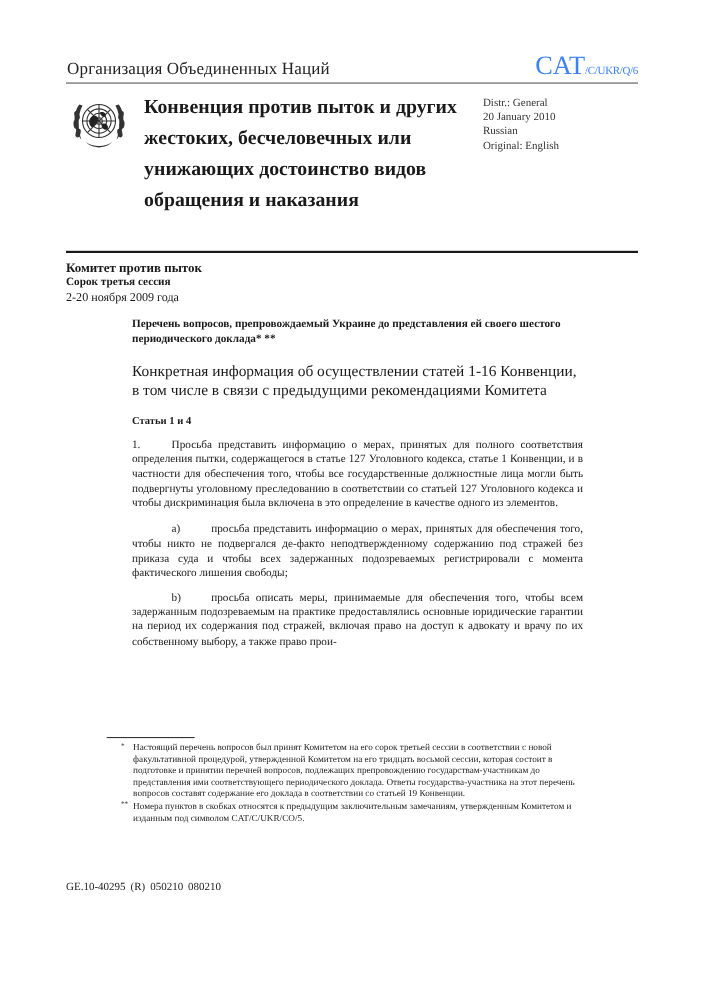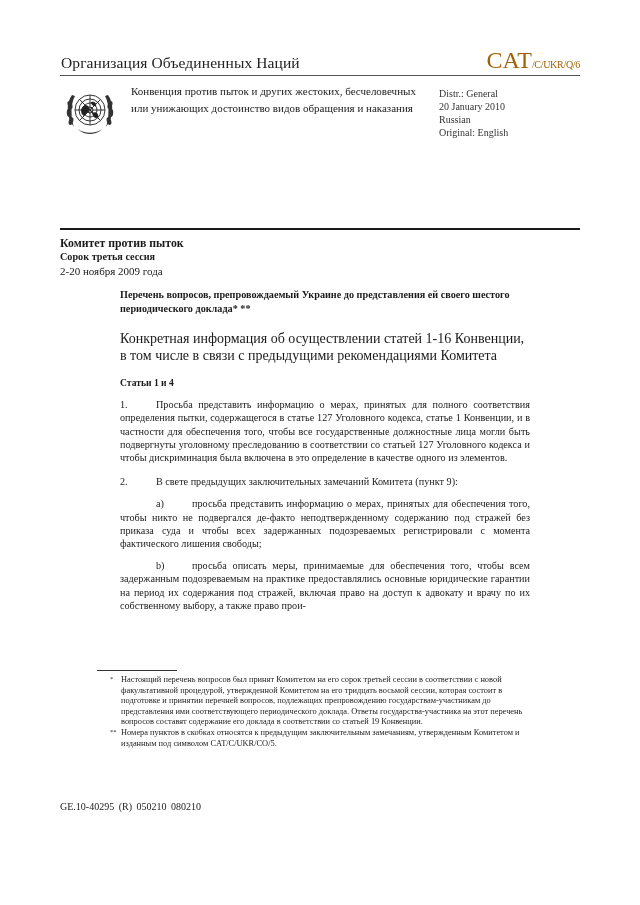--- a/index.html
+++ b/index.html
@@ -1,25 +1,25 @@
 <!DOCTYPE html>
 <html><head>
   <meta charset="utf-8">
   <style>
     html, body { margin: 0; padding: 0; background: #ffffff; }
     body { width: 640px; height: 905px; position: relative; overflow: hidden;
            font-family: "Liberation Serif", "DejaVu Serif", serif; color: #1a1a1a; }
     .abs { position: absolute; }
     .org-name { left: 61px; top: 54px; font-size: 15.5px; color: #222; letter-spacing: 0.1px; }
-    .symbol { right: 60px; top: 47px; color: #a16207; white-space: nowrap; text-align: center; }
+    .symbol { right: 60px; top: 47px; color: #3b82f6; white-space: nowrap; text-align: center; }
     .symbol .big { font-size: 24px; }
     .symbol .small { font-size: 10px; letter-spacing: -0.3px; }
     .rule-thin { left: 60px; width: 520px; top: 75px; height: 1px; background: #555; }
     .emblem { left: 62px; top: 83px; width: 56px; height: 56px; }
-    .conv-title { left: 131px; top: 83px; width: 300px; font-size: 11px; font-weight: normal; line-height: 17px; color: #1a1a1a; }
+    .conv-title { left: 131px; top: 83px; width: 300px; font-size: 18px; font-weight: bold; line-height: 28px; color: #1a1a1a; }
     .distr { left: 439px; top: 87px; font-size: 10px; line-height: 13px; color: #333; }
     .rule-thick { left: 60px; width: 520px; top: 228px; height: 2px; background: #1a1a1a; }
     .committee { left: 60px; top: 236px; font-size: 11.2px; line-height: 14px; }
     .committee .c1 { font-weight: bold; font-size: 11.8px; }
     .committee .c2 { font-weight: bold; font-size: 10.2px; }
     .committee .c3 { font-size: 11px; }
     .main { left: 120px; width: 410px; top: 288px; font-size: 10.2px; line-height: 13.2px; }
     .doc-title { font-weight: bold; font-size: 10.2px; line-height: 13.5px; margin: 0 0 15px 0; }
     .section-title { font-weight: normal; font-size: 14px; line-height: 17px; margin: 0 0 12px 0; }
     .article-head { font-weight: bold; font-size: 9.6px; margin: 0 0 9px 0; }
@@ -94,23 +94,20 @@
 
 <div class="abs main">
   <div class="doc-title">Перечень вопросов, препровождаемый Украине до представления ей своего шестого периодического доклада* **</div>
   <div class="section-title">Конкретная информация об осуществлении статей 1-16 Конвенции, в том числе в связи с предыдущими рекомендациями Комитета</div>
 
   <div class="article-head">Статьи 1 и 4</div>
   <p class="para">
     <span class="num">1.</span><span>Просьба представить информацию о мерах, принятых для полного соответствия определения пытки, содержащегося в статье 127 Уголовного кодекса, статье 1 Конвенции, и в частности для обеспечения того, чтобы все государственные должностные лица могли быть подвергнуты уголовному преследованию в соответствии со статьей 127 Уголовного кодекса и чтобы дискриминация была включена в это определение в качестве одного из элементов.</span>
   </p>
 
-  <p class="para" style="margin-bottom:9px;">
-    <span class="num">2.</span><span>В свете предыдущих заключительных замечаний Комитета (пункт 9):</span>
-  </p>
   <p class="subpara">
     <span class="lbl">a)</span><span>просьба представить информацию о мерах, принятых для обеспечения того, чтобы никто не подвергался де-факто неподтвержденному содержанию под стражей без приказа суда и чтобы всех задержанных подозреваемых регистрировали с момента фактического лишения свободы;</span>
   </p>
   <p class="subpara">
     <span class="lbl">b)</span><span>просьба описать меры, принимаемые для обеспечения того, чтобы всем задержанным подозреваемым на практике предоставлялись основные юридические гарантии на период их содержания под стражей, включая право на доступ к адвокату и врачу по их собственному выбору, а также право прои-</span>
   </p>
 </div>
 
 <div class="abs fn-rule"></div>
 <div class="abs footnotes">

